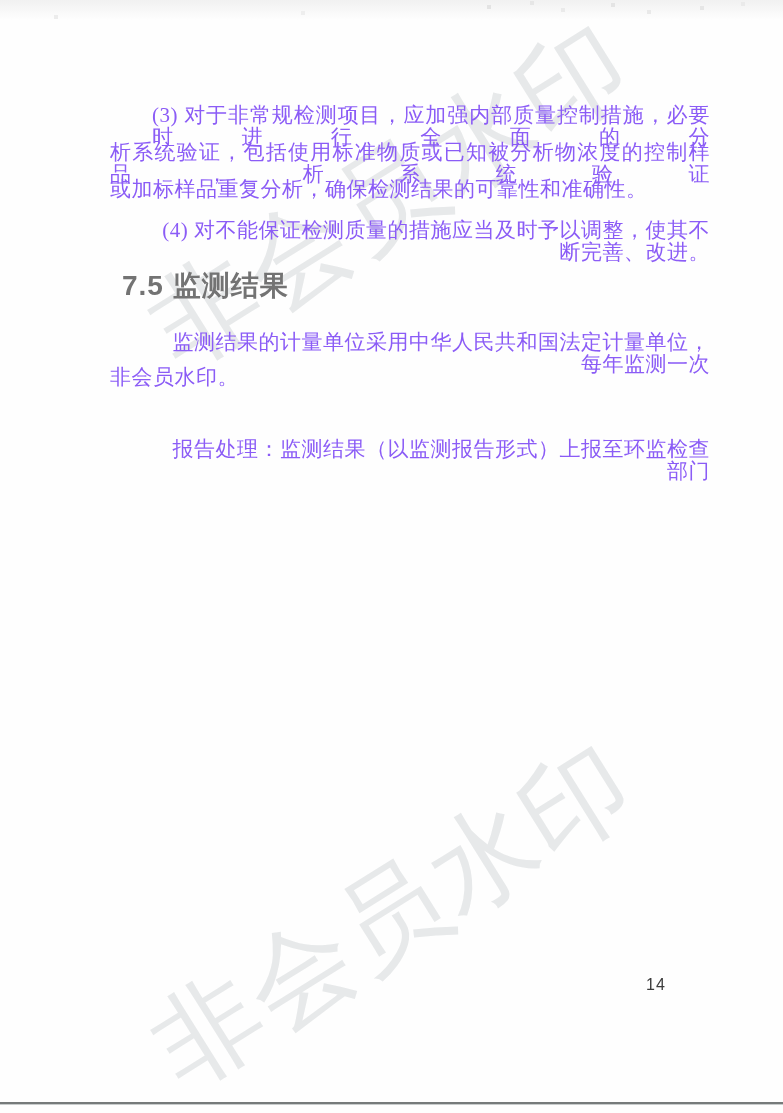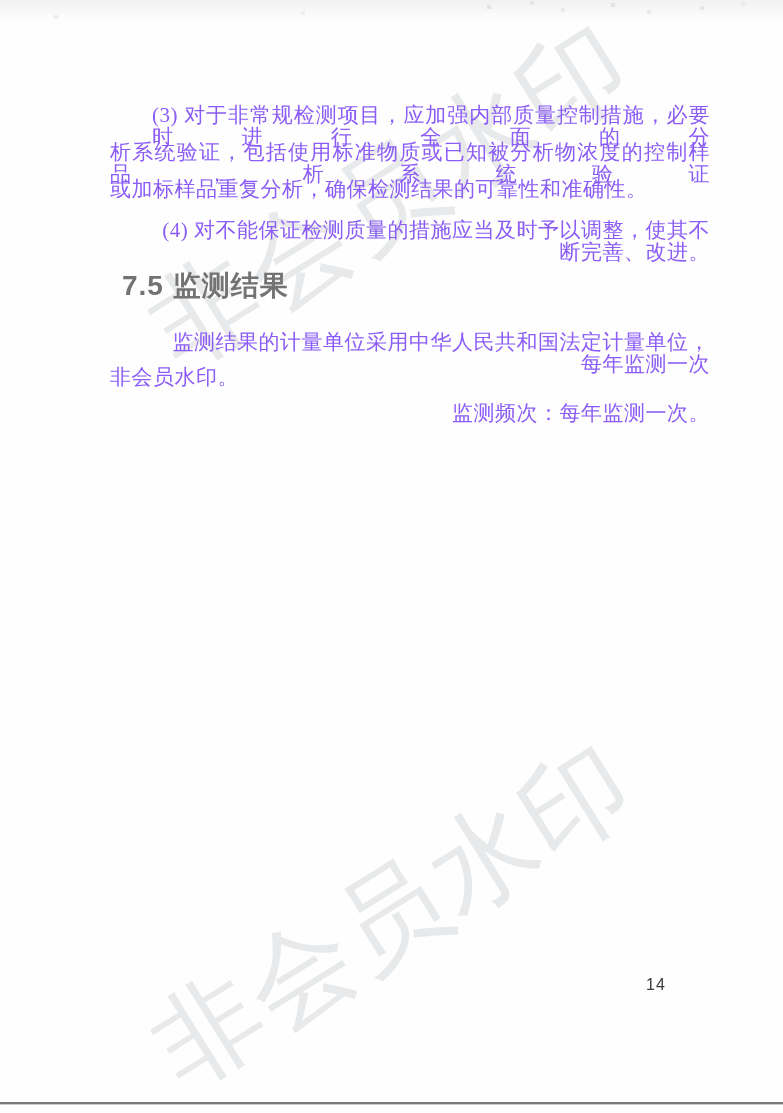--- a/index.html
+++ b/index.html
@@ -130,21 +130,21 @@
   <div class="line" style="top:178px">或加标样品重复分析，确保检测结果的可靠性和准确性。</div>
 
   <div class="line indent" style="top:219px">(4) 对不能保证检测质量的措施应当及时予以调整，使其不断完善、改进。</div>
 
   <h2 class="heading">7.5 监测结果</h2>
 
   <div class="line indent" style="top:331px">监测结果的计量单位采用中华人民共和国法定计量单位，每年监测一次</div>
 
   <div class="line" style="top:366px">非会员水印。</div>
 
-  <div class="line indent" style="top:402px">监测频次：每年监测一次。</div>
 
+  <div class="line indent" style="top:438px">报告处理：监测结果（以监测报告形式）上报至环监检查部门</div>
 
   <div class="page-number">14</div>
 
   <div class="bottom-rule"></div>
   <div class="bottom-rule-shadow"></div>
 
 </div>
 
 </body></html>

